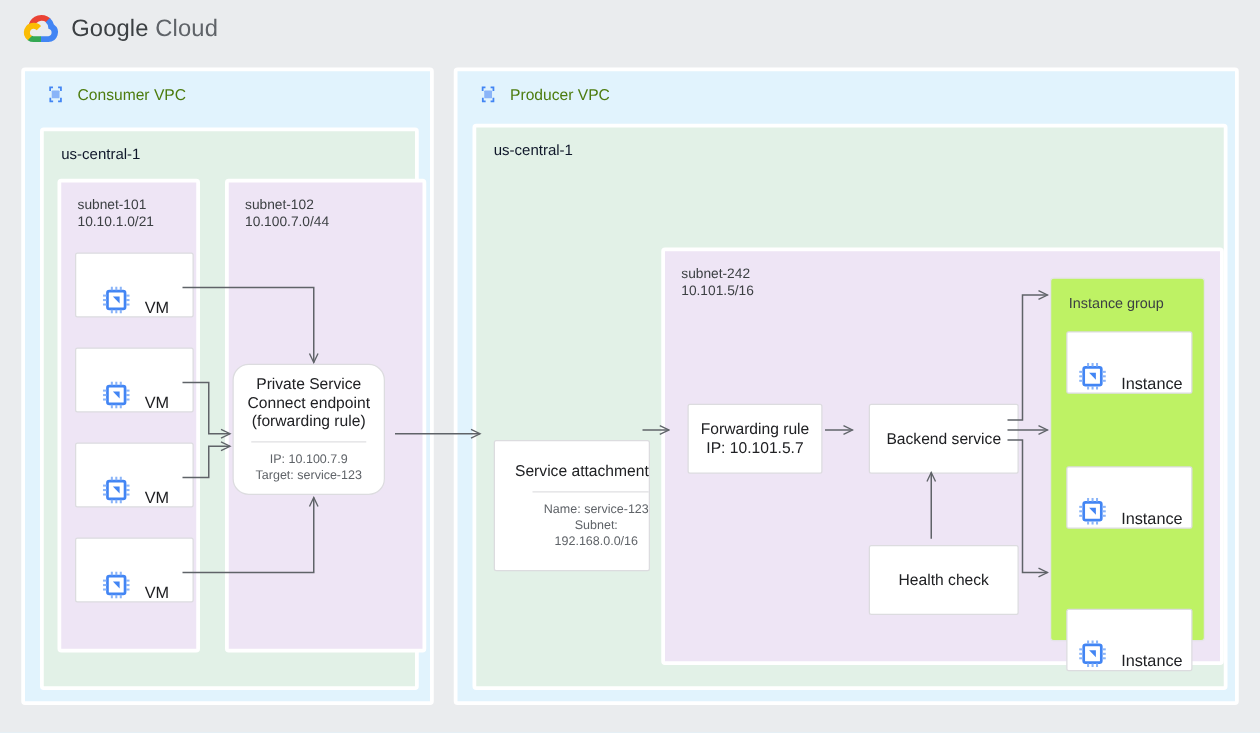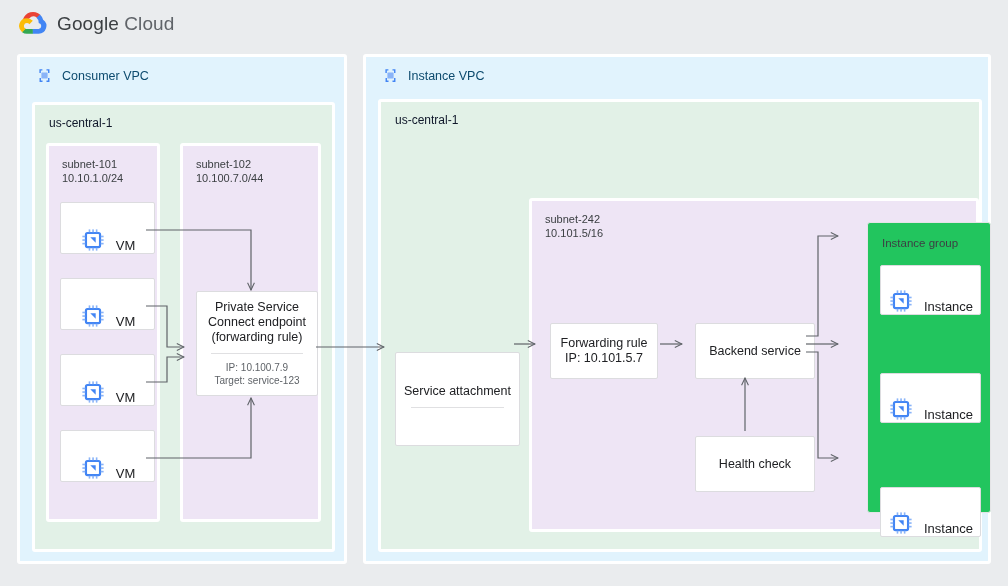--- a/index.html
+++ b/index.html
@@ -37,21 +37,21 @@
     border: 3px solid #ffffff;
     border-radius: 3px;
   }
   .vpc-head {
     position: absolute;
     left: 16px; top: 10px;
     display: flex; align-items: center; gap: 9px;
   }
   .vpc-title {
     font-size: 12.5px;
-    color: #0c4a6e;
+    color: #4d7c0f;
     white-space: nowrap;
   }
   .region {
     background: #e2f1e7;
     border: 3px solid #ffffff;
     border-radius: 3px;
   }
   .region-label {
     position: absolute;
     left: 14px; top: 11px;
@@ -66,24 +66,23 @@
   }
   .subnet-label {
     position: absolute;
     left: 13px; top: 11px;
     font-size: 11px;
     color: #3c4043;
     line-height: 14px;
     white-space: nowrap;
   }
   .group-box {
-    background: #22c55e;
+    background: #bef264;
     border: 1px solid #e4e4e6;
     border-radius: 3px;
-    margin-left: 27px;
   }
   .group-label {
     position: absolute;
     left: 14px; top: 14px;
     font-size: 11.5px;
     color: #3c4043;
     white-space: nowrap;
   }
 
   
@@ -153,21 +152,21 @@
     </svg>
     <span class="vpc-title">Consumer VPC</span>
   </div>
 
   <div class="abs region" style="left:12px; top:45px; width:303px; height:450px;">
     <span class="region-label">us-central-1</span>
 
     <div class="abs subnet" style="left:11px; top:38px; width:114px; height:379px;">
       <div class="subnet-label">
         <span>subnet-101</span><br>
-        <span>10.10.1.0/24</span>
+        <span>10.10.1.0/21</span>
       </div>
       <div class="abs card icon-card" style="left:11px; top:56px; width:95px; height:52px;">
         <svg class="chip" viewBox="0 0 24 24">
           <rect x="5.5" y="5.5" width="13" height="13" rx="1.4" fill="none" stroke="#4285f4" stroke-width="2"></rect>
           <path d="M9.5 9.5h5v5z" fill="#4285f4"></path>
           <g fill="#8ab4f8">
               <rect x="8" y="2.2" width="1.5" height="2.6"></rect>
               <rect x="11.3" y="2.2" width="1.5" height="2.6"></rect>
               <rect x="14.6" y="2.2" width="1.5" height="2.6"></rect>
               <rect x="8" y="19.2" width="1.5" height="2.6"></rect>
@@ -241,52 +240,55 @@
               <rect x="2.2" y="14.6" width="2.6" height="1.5"></rect>
               <rect x="19.2" y="8" width="2.6" height="1.5"></rect>
               <rect x="19.2" y="11.3" width="2.6" height="1.5"></rect>
               <rect x="19.2" y="14.6" width="2.6" height="1.5"></rect>
             </g>
         </svg>
         <span class="title">VM</span>
       </div>
     </div>
 
-    <div class="abs subnet" style="left:145px; top:38px; width:141px; height:379px;">
+    <div class="abs subnet" style="left:145px; top:38px; width:161px; height:379px;">
       <div class="subnet-label">
         <span>subnet-102</span><br>
         <span>10.100.7.0/44</span>
       </div>
-      <div class="abs card" style="left:13px; top:145px; width:122px; height:105px;">
+      <div class="abs card" style="left:3px; top:145px; width:122px; height:105px;border-radius:13px;">
         <span class="title">Private Service
 Connect endpoint
 (forwarding rule)</span>
         <span class="divider"></span>
         <span class="meta">IP: 10.100.7.9
 Target: service-123</span>
       </div>
     </div>
   </div>
 </div>
 
 <div class="abs vpc" style="left:363px; top:54px; width:628px; height:510px;">
   <div class="vpc-head">
     <svg width="17" height="17" viewBox="0 0 24 24">
       <path d="M5 3h4v2H6.8v3.3h-2V3zm14 0v5.3h-2V5H14.8V3H19zM5 21v-5.3h2V19h2.2v2H5zm14 0h-4.2v-2H17v-3.3h2V21z" fill="#4285f4"></path>
       <rect x="7.6" y="7.6" width="8.8" height="8.8" rx="1" fill="#8ab4f8"></rect>
     </svg>
-    <span class="vpc-title">Instance VPC</span>
+    <span class="vpc-title">Producer VPC</span>
   </div>
 
   <div class="abs region" style="left:12px; top:42px; width:604px; height:453px;">
     <span class="region-label">us-central-1</span>
 
-    <div class="abs card" style="left:14px; top:250px; width:125px; height:94px;">
+    <div class="abs card" style="left:14px; top:250px; width:125px; height:105px;align-items:flex-end;">
       <span class="title">Service attachment</span>
       <span class="divider"></span>
+      <span class="meta">Name: service-123
+Subnet:
+192.168.0.0/16</span>
     </div>
 
     <div class="abs subnet" style="left:148px; top:96px; width:450px; height:334px;">
       <div class="subnet-label">
         <span>subnet-242</span><br>
         <span>10.101.5/16</span>
       </div>
 
       <div class="abs card" style="left:18px; top:122px; width:108px; height:56px;">
         <span class="title">Forwarding rule

